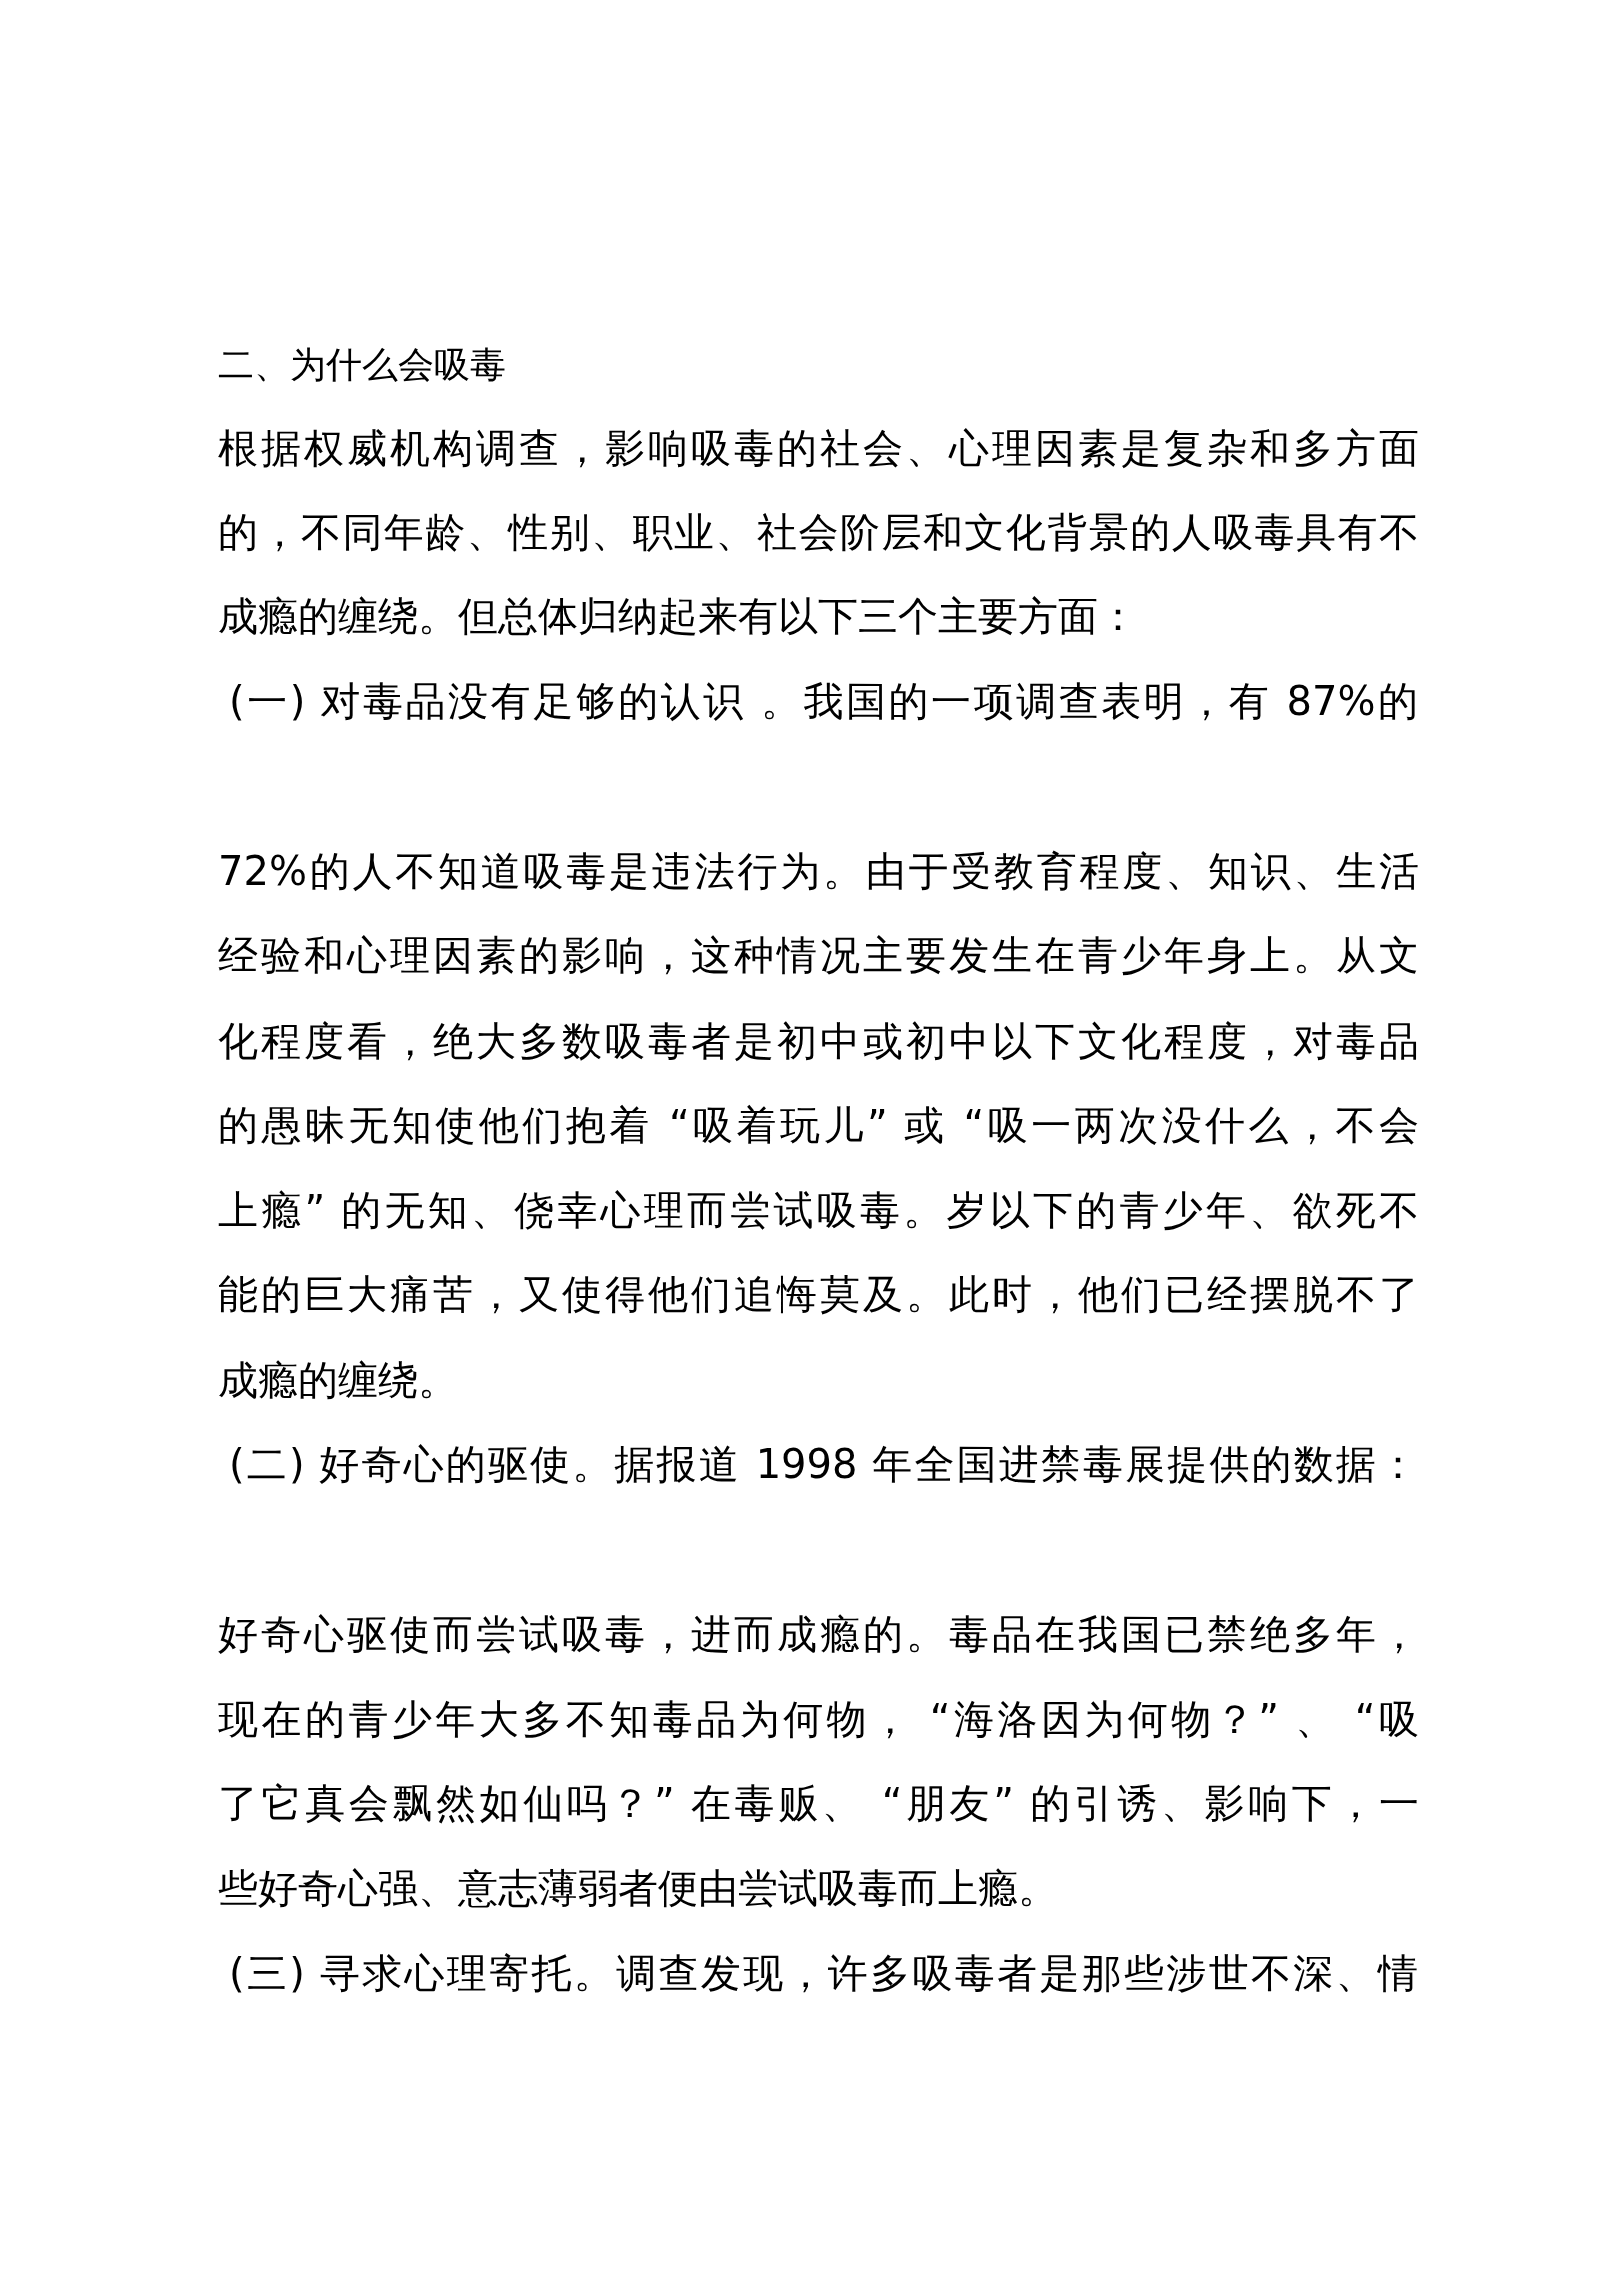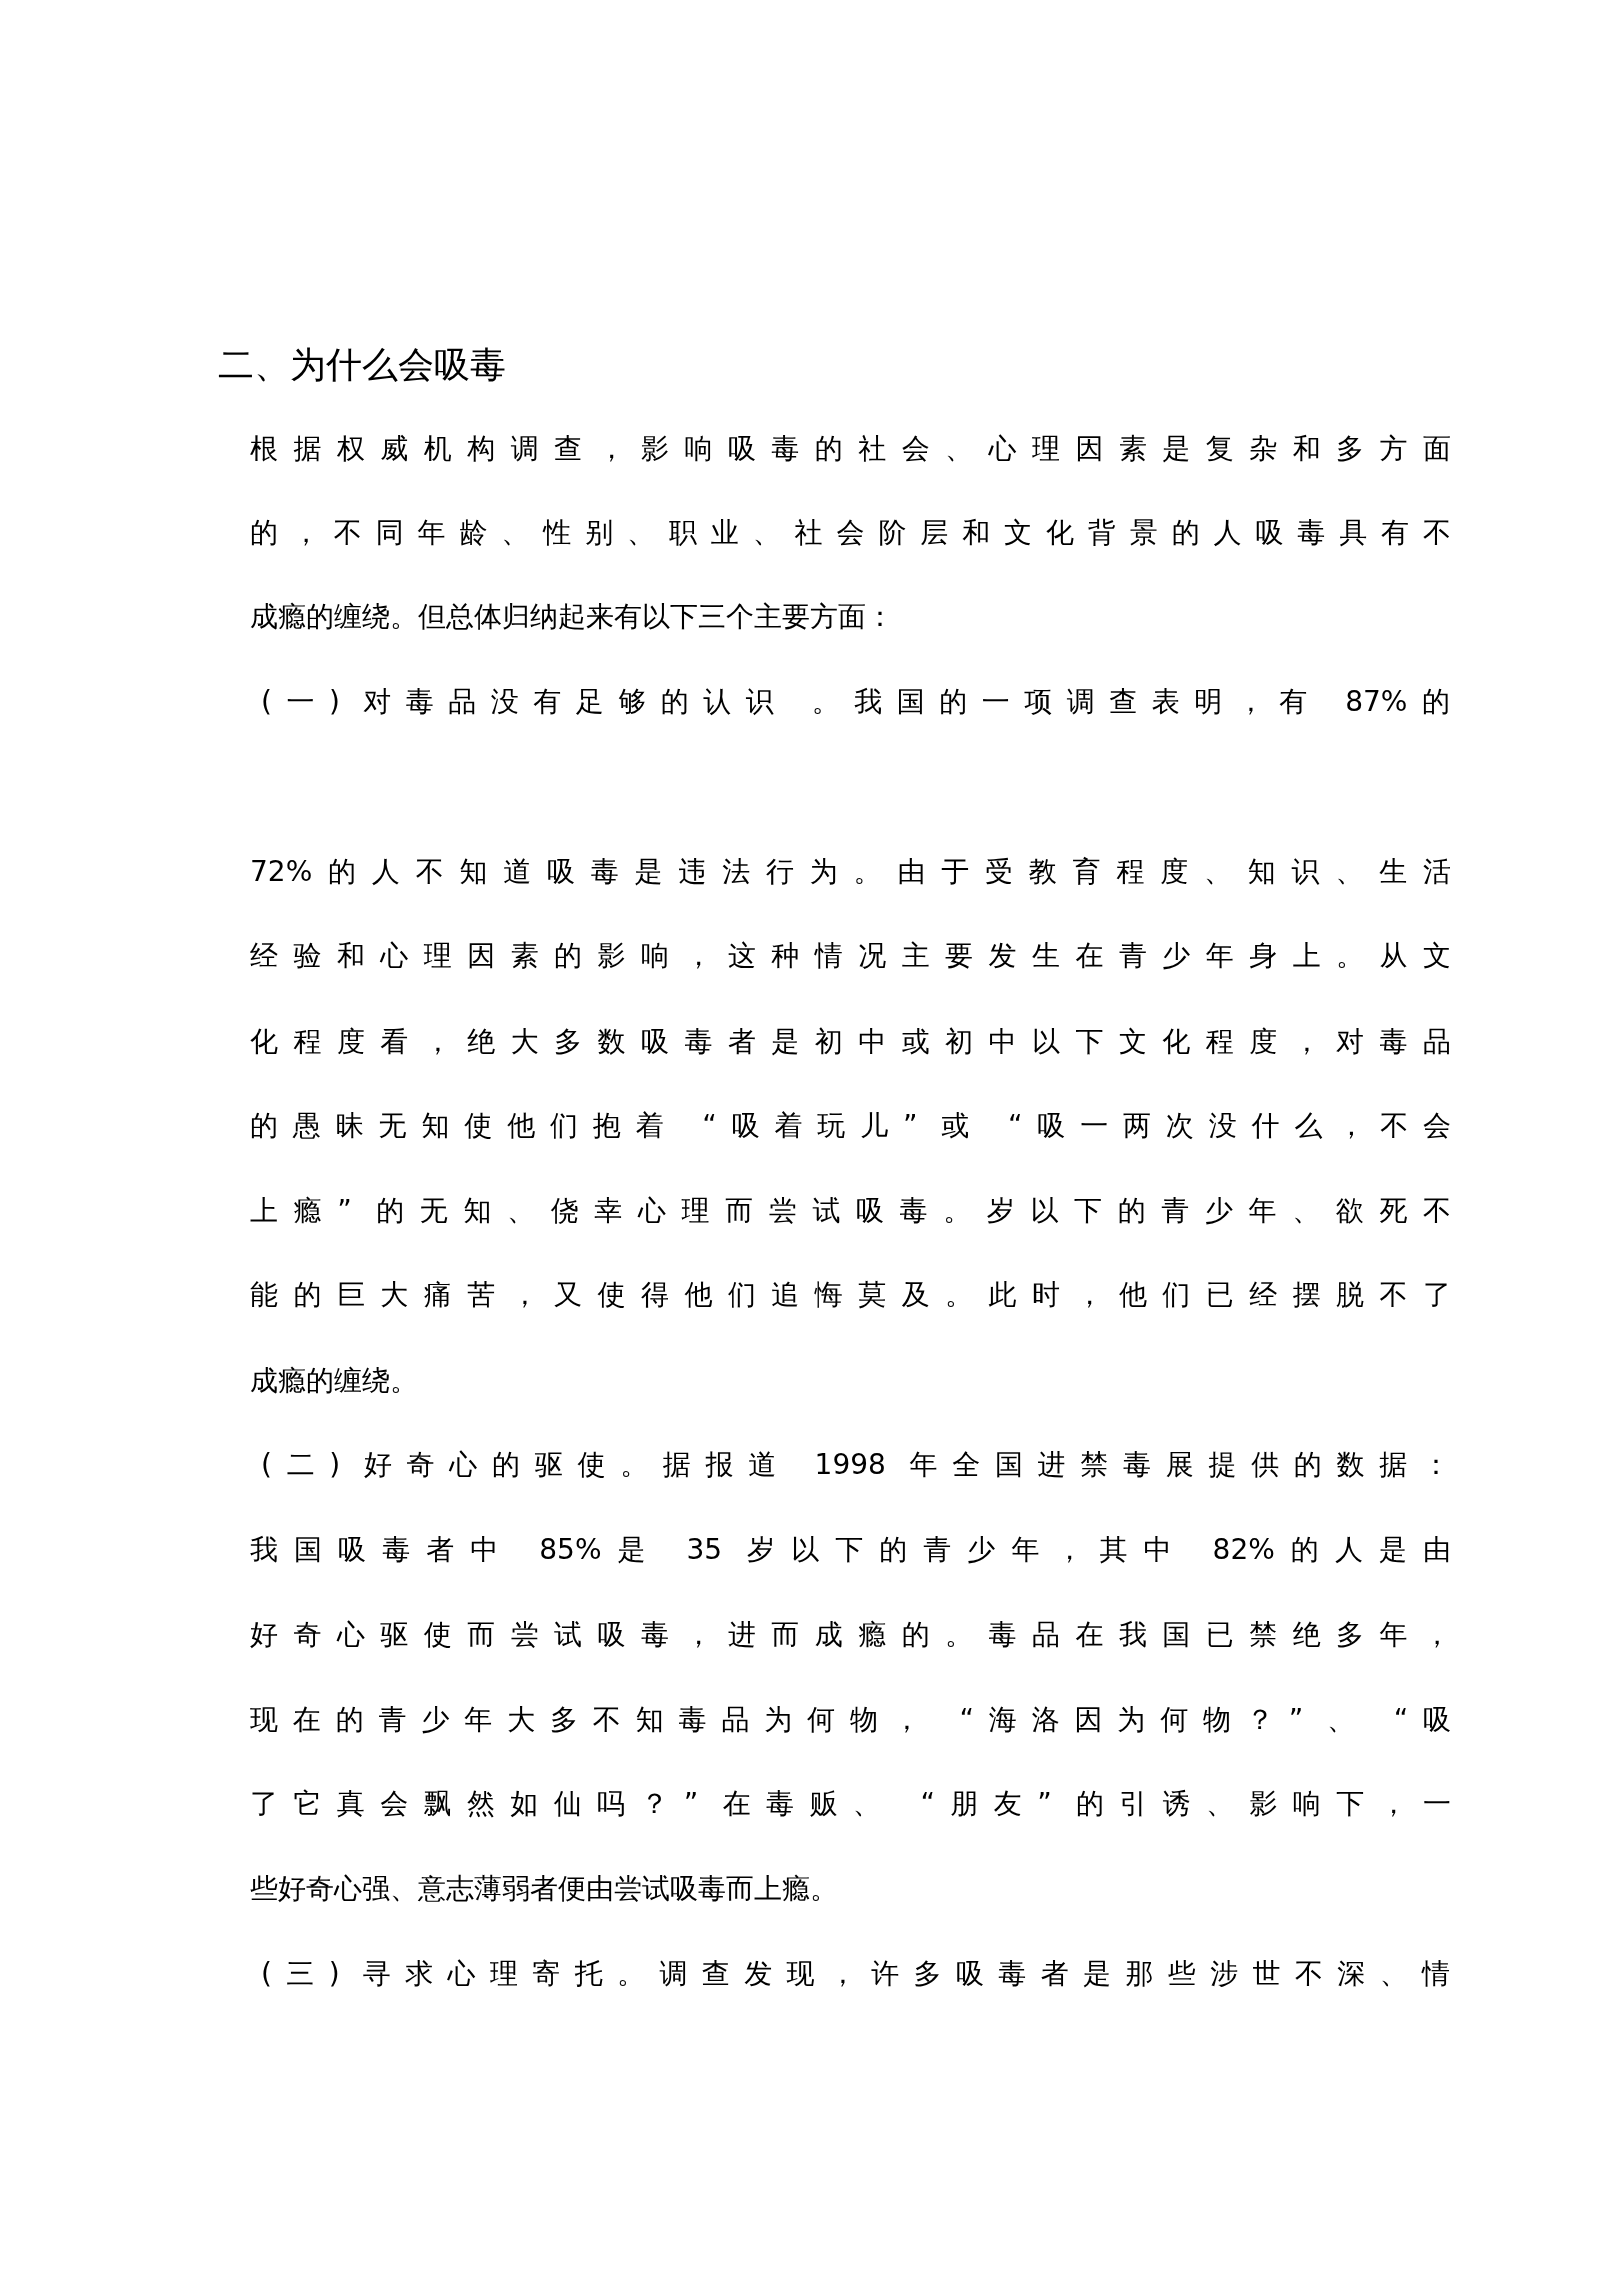--- a/index.html
+++ b/index.html
@@ -27,26 +27,25 @@
       left: 218px;
       top: 339px;
       font-size: 36px;
       line-height: 51px;
       white-space: nowrap;
     }
     .line {
       position: absolute;
       left: 218px;
       width: 1201px;
-      font-size: 28px;
+      font-size: 40px;
       line-height: 59px;
       height: 59px;
       white-space: nowrap;
       overflow: visible;
-      margin-left: 32px;
     }
     .line.justify {
       text-align: justify;
       text-align-last: justify;
     }
     .line.indent {
       left: 229px;
       width: 1189px;
     }
   </style>
@@ -63,21 +62,20 @@
   <div class="line justify indent" style="top:672px">(一) 对毒品没有足够的认识 。我国的一项调查表明，有 87%的</div>
   <div class="line justify" style="top:842px">72%的人不知道吸毒是违法行为。由于受教育程度、知识、生活</div>
   <div class="line justify" style="top:926px">经验和心理因素的影响，这种情况主要发生在青少年身上。从文</div>
   <div class="line justify" style="top:1012px">化程度看，绝大多数吸毒者是初中或初中以下文化程度，对毒品</div>
   <div class="line justify" style="top:1096px">的愚昧无知使他们抱着 “吸着玩儿” 或 “吸一两次没什么，不会</div>
   <div class="line justify" style="top:1181px">上瘾” 的无知、侥幸心理而尝试吸毒。岁以下的青少年、欲死不</div>
   <div class="line justify" style="top:1265px">能的巨大痛苦，又使得他们追悔莫及。此时，他们已经摆脱不了</div>
   <div class="line" style="top:1351px">成瘾的缠绕。</div>
 
   <div class="line justify indent" style="top:1435px">(二) 好奇心的驱使。据报道 1998 年全国进禁毒展提供的数据：</div>
-  <div class="line justify" style="top:1520px">我国吸毒者中 85%是 35 岁以下的青少年，其中 82%的人是由</div>
   <div class="line justify" style="top:1605px">好奇心驱使而尝试吸毒，进而成瘾的。毒品在我国已禁绝多年，</div>
   <div class="line justify" style="top:1690px">现在的青少年大多不知毒品为何物， “海洛因为何物？” 、 “吸</div>
   <div class="line justify" style="top:1774px">了它真会飘然如仙吗？” 在毒贩、 “朋友” 的引诱、影响下，一</div>
   <div class="line justify indent" style="top:1944px">(三) 寻求心理寄托。调查发现，许多吸毒者是那些涉世不深、情</div>
 
   <div class="line" style="top:1859px">些好奇心强、意志薄弱者便由尝试吸毒而上瘾。</div>
 </div>
 
 
 </body></html>

